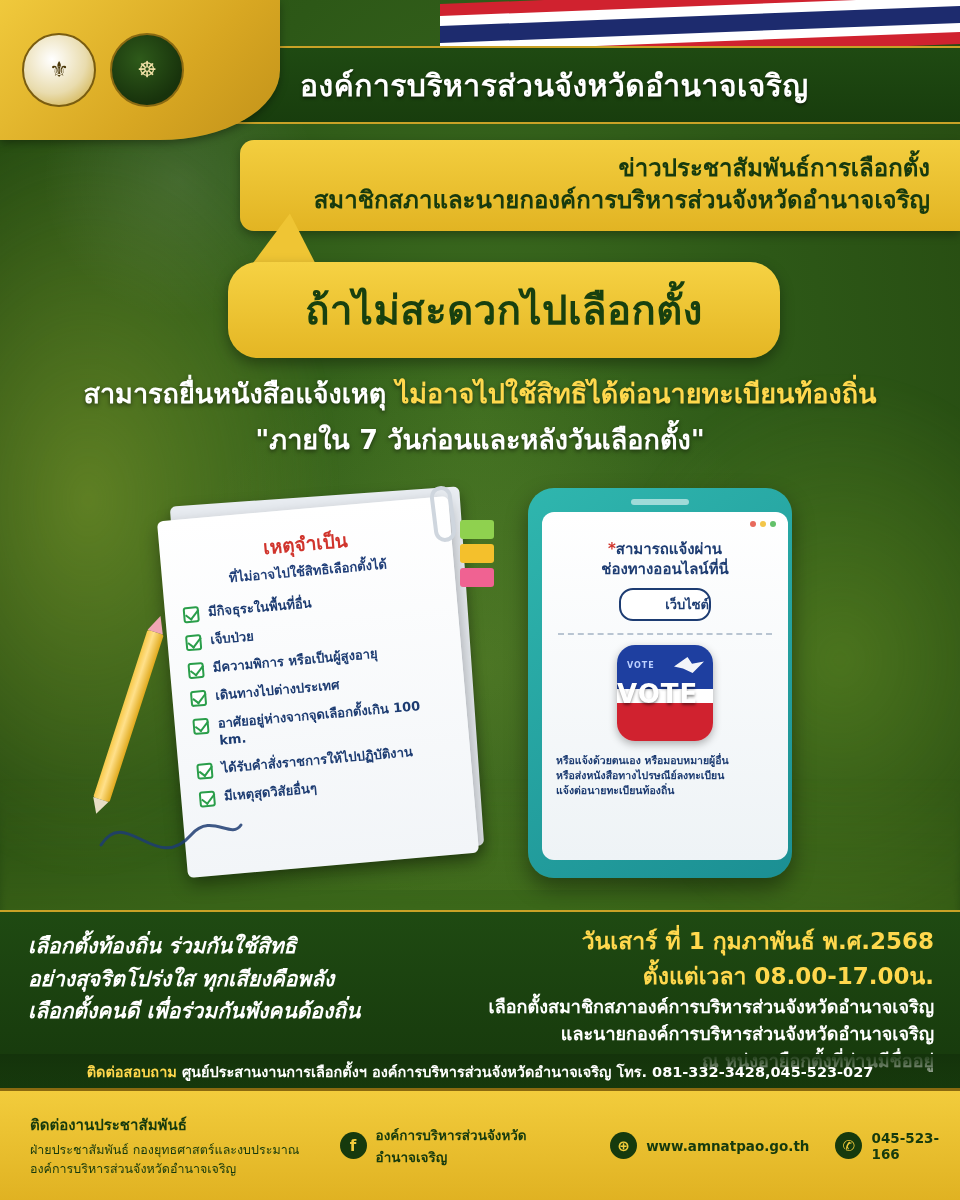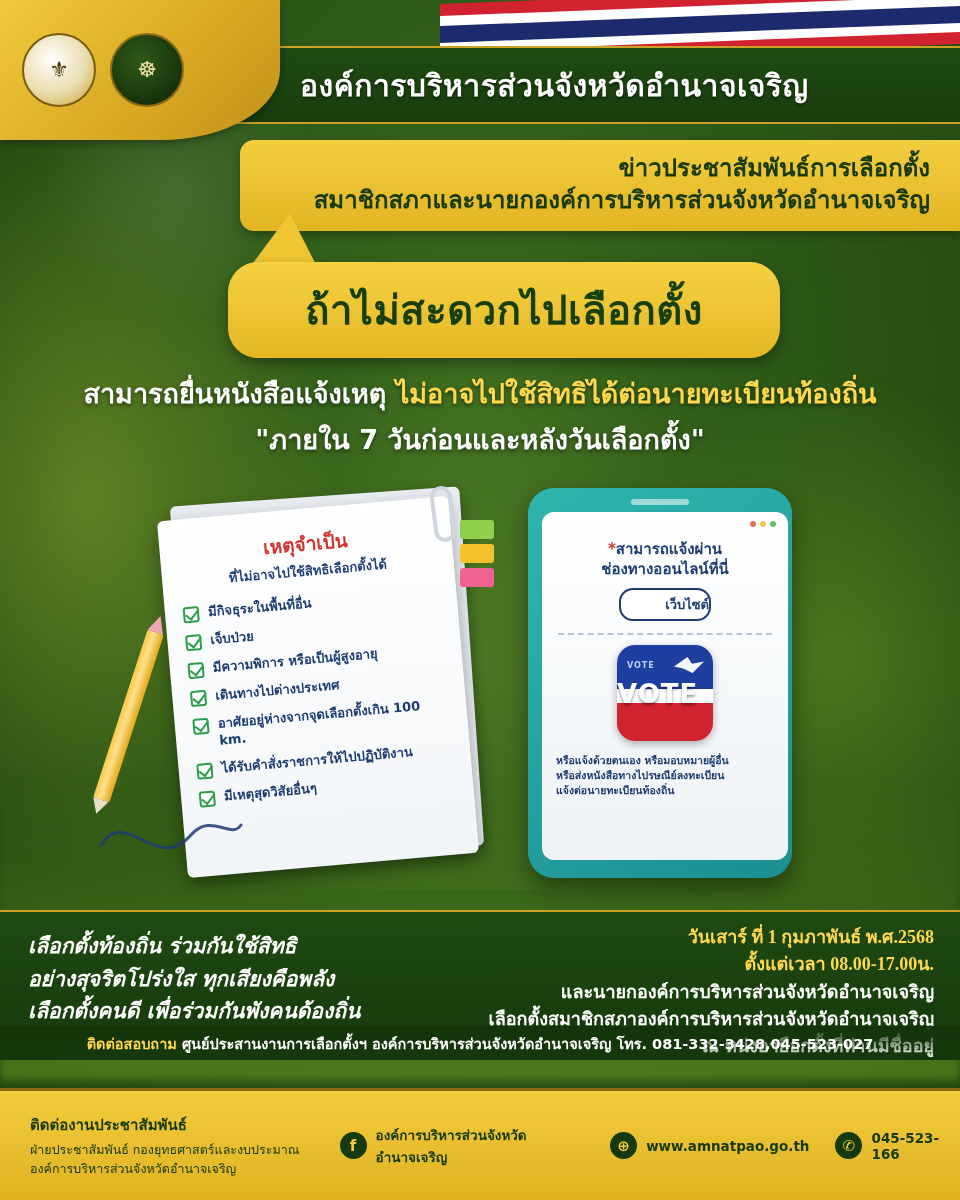--- a/index.html
+++ b/index.html
@@ -262,34 +262,34 @@
     clip-path: polygon(0% 60%, 45% 0%, 60% 42%, 100% 28%, 62% 100%, 30% 72%);
     opacity: .95;
   }
   .scr-foot {
     margin-top: 12px; color: #1d3c72; font-size: 10.5px; font-weight: bold;
     line-height: 1.45;
   }
 
   
   .bottom-band {
-    position: absolute; left: 0; top: 910px; width: 960px; height: 150px;
+    position: absolute; left: 0; top: 910px; width: 960px; height: 178px;
     background: linear-gradient(to bottom, #1f4a12, #16380c);
     border-top: 2px solid #c9a227;
   }
   .slogan {
     position: absolute; left: 28px; top: 18px; width: 430px;
     color: #ffffff; font-size: 21px; font-weight: bold; line-height: 1.55;
     font-style: italic;
   }
   .when {
     position: absolute; right: 26px; top: 12px; width: 530px;
     text-align: right; color: #ffffff; font-size: 18px; font-weight: bold; line-height: 1.5;
   }
-  .when .gold { color: #ffd84d; font-size: 18px; font-family: Liberation Serif, serif; }
+  .when .gold { color: #ffd84d; font-size: 23px; }
   .contact-strip {
     position: absolute; left: 0; bottom: 0; width: 960px; height: 34px;
     background: linear-gradient(to bottom, #14330b, #0f280800);
     display: flex; align-items: center; justify-content: center;
     color: #ffd84d; font-size: 14.5px; font-weight: bold;
   }
   .contact-strip .white { color: #ffffff; }
 
   
   .footer {
@@ -431,22 +431,22 @@
 
   <div class="bottom-band">
     <div class="slogan">
       <div>เลือกตั้งท้องถิ่น ร่วมกันใช้สิทธิ</div>
       <div>อย่างสุจริตโปร่งใส ทุกเสียงคือพลัง</div>
       <div>เลือกตั้งคนดี เพื่อร่วมกันพังคนด้องถิ่น</div>
     </div>
     <div class="when">
       <div class="gold">วันเสาร์ ที่ 1 กุมภาพันธ์ พ.ศ.2568</div>
       <div class="gold">ตั้งแต่เวลา 08.00-17.00น.</div>
+      <div>เลือกตั้งสมาชิกสภาองค์การบริหารส่วนจังหวัดอำนาจเจริญ</div>
       <div>และนายกองค์การบริหารส่วนจังหวัดอำนาจเจริญ</div>
-      <div>เลือกตั้งสมาชิกสภาองค์การบริหารส่วนจังหวัดอำนาจเจริญ</div>
       <div>ณ หน่งอายือกตั้งที่ท่านมีชื่ออยู่</div>
     </div>
     <div class="contact-strip">
       <span>ติดต่อสอบถาม</span>&nbsp;
       <span class="white">ศูนย์ประสานงานการเลือกตั้งฯ องค์การบริหารส่วนจังหวัดอำนาจเจริญ</span>&nbsp;
       <span class="white">โทร. 081-332-3428,045-523-027</span>
     </div>
   </div>
 
   <div class="footer">

